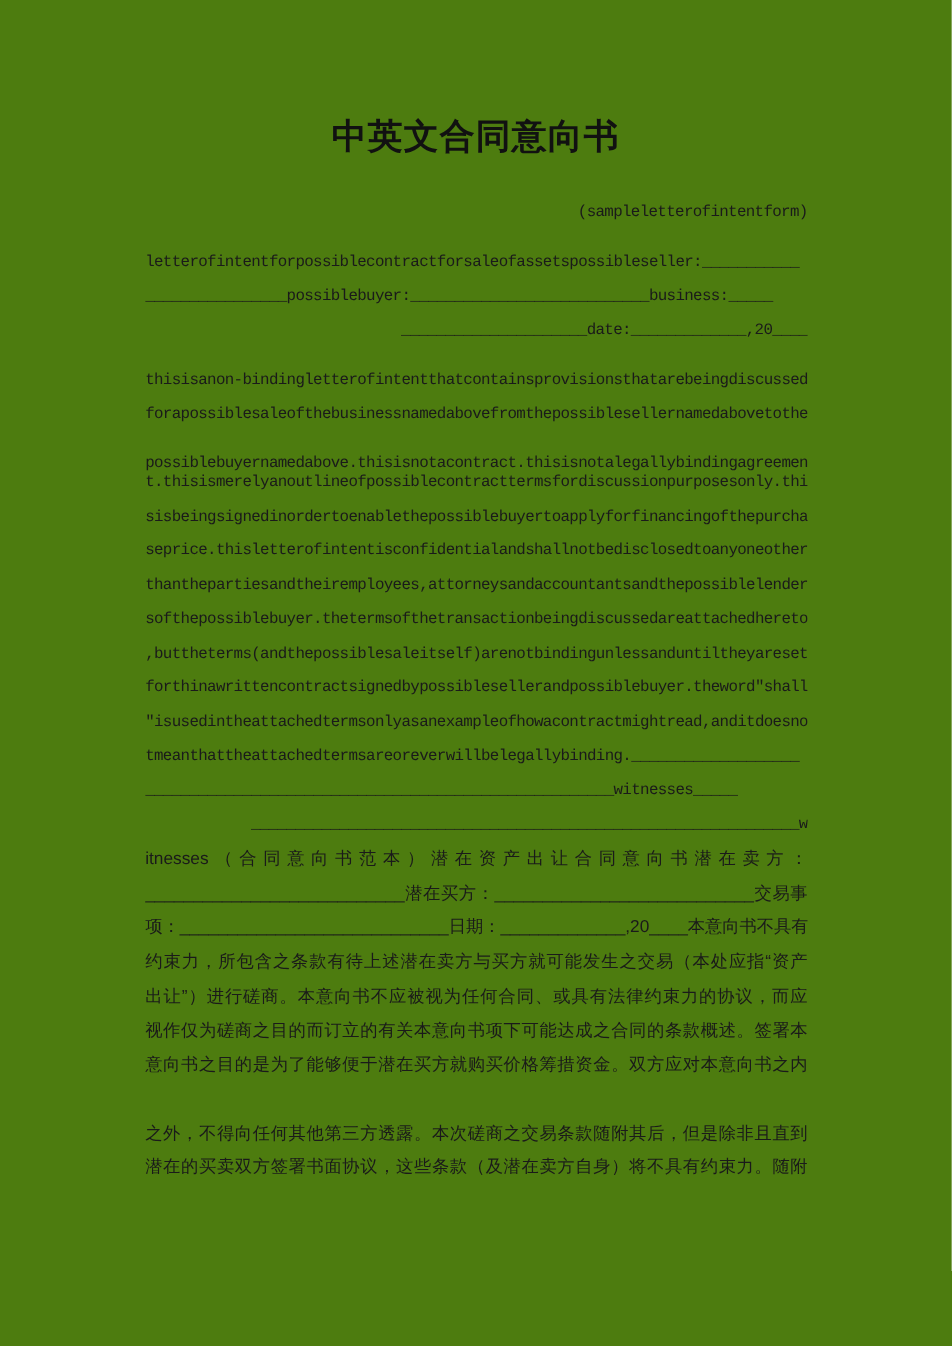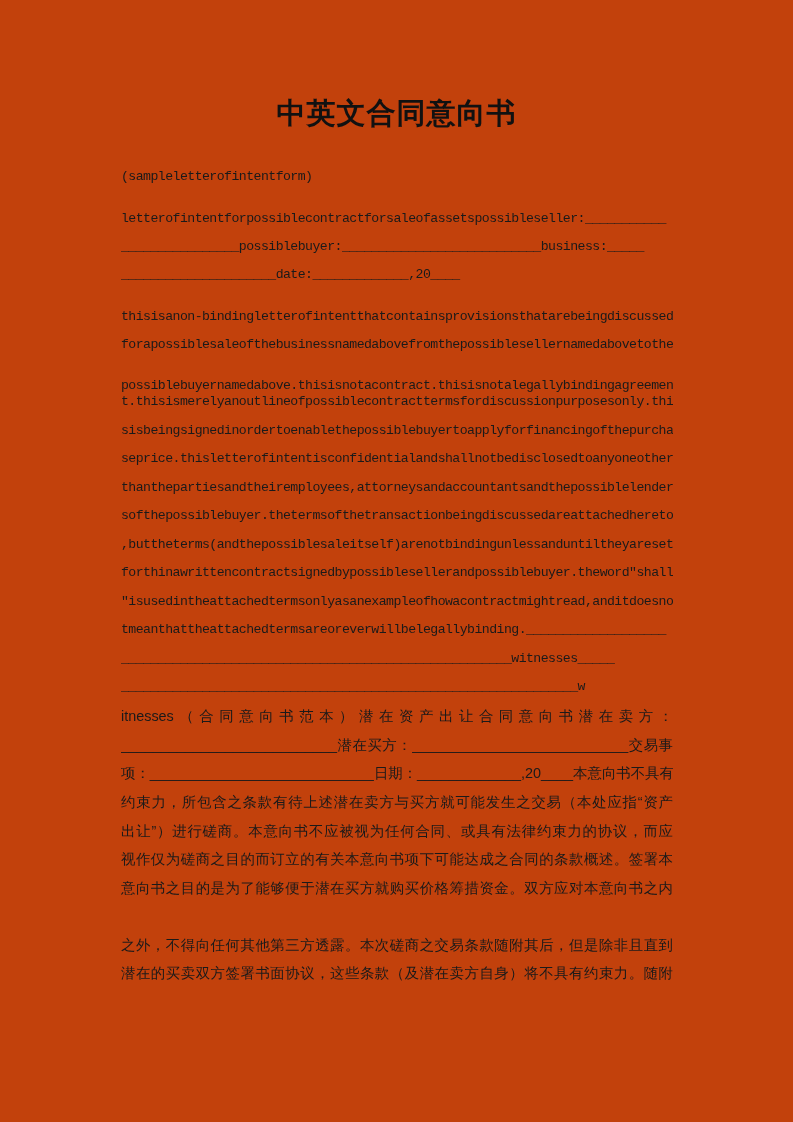--- a/index.html
+++ b/index.html
@@ -1,26 +1,26 @@
 <!DOCTYPE html>
 <html><head>
 <meta charset="utf-8">
 <style>
   html, body { margin: 0; padding: 0; background: #ffffff; }
   body { width: 793px; height: 1122px; position: relative; overflow: hidden; color: #1a1a1a; }
-  .page { position: absolute; left: 0; top: 0; width: 793px; height: 1122px; background: #c2410c; }
+  .page { position: absolute; left: 0; top: 0; width: 793px; height: 1122px; background: #4d7c0f; }
   .title {
     position: absolute; left: 0; width: 793px; top: 94px; text-align: center;
     font-family: "DejaVu Serif", "Liberation Serif", serif; font-size: 29px; font-weight: bold;
     letter-spacing: 1px; color: #111;
   }
   .line {
     position: absolute; left: 121px; width: 552px; white-space: nowrap; overflow: hidden;
     font-family: "Liberation Mono", "DejaVu Sans Mono", monospace; font-size: 13.2px;
-    letter-spacing: -0.55px; color: #1a1a1a; line-height: 18px;
+    letter-spacing: -0.55px; color: #1a1a1a; line-height: 18px; text-align: right;
   }
   .line.just { text-align: justify; text-align-last: justify; }
   .zh {
     position: absolute; left: 121px; width: 552px; white-space: nowrap; overflow: hidden;
     font-family: Liberation Sans, sans-serif; font-size: 14.4px;
     color: #1a1a1a; line-height: 20px; text-align: justify; text-align-last: justify;
   }
 </style>
 </head>
 <body>

